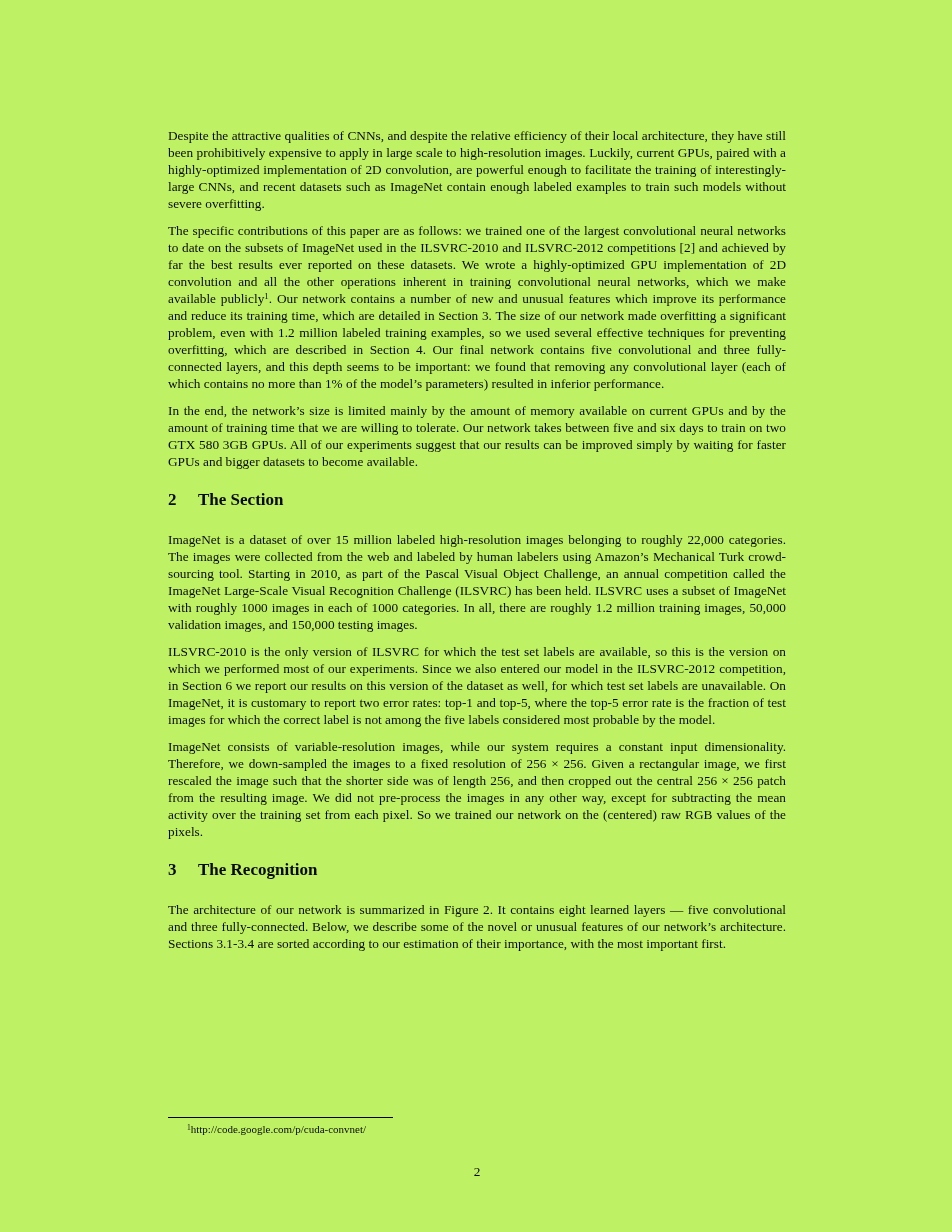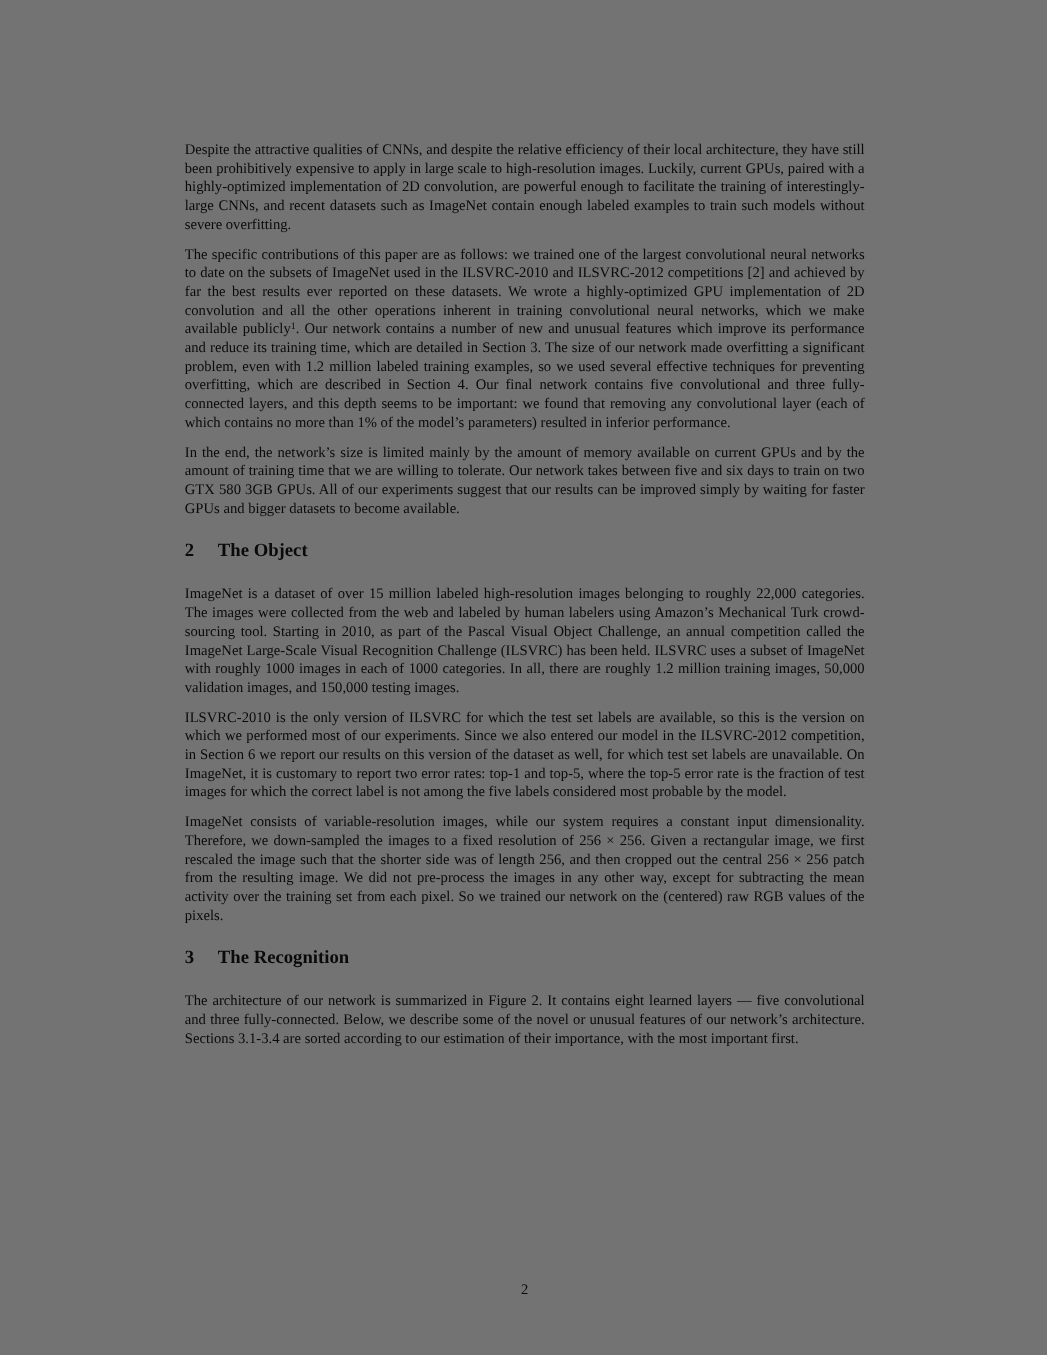--- a/index.html
+++ b/index.html
@@ -4,21 +4,21 @@
 <style>
   html, body {
     margin: 0;
     padding: 0;
     background: #ffffff;
   }
   .page {
     position: relative;
     width: 952px;
     height: 1232px;
-    background: #737373;
+    background: #bef264;
     color: #0a0a0a;
     font-family: "Liberation Serif", "DejaVu Serif", serif;
     overflow: hidden;
   }
   .content {
     position: absolute;
     left: 168px;
     top: 127px;
     width: 618px;
   }
@@ -81,30 +81,34 @@
 <div class="page">
 
   <div class="content">
 
     <p class="body-par">Despite the attractive qualities of CNNs, and despite the relative efficiency of their local architecture, they have still been prohibitively expensive to apply in large scale to high-resolution images. Luckily, current GPUs, paired with a highly-optimized implementation of 2D convolution, are powerful enough to facilitate the training of interestingly-large CNNs, and recent datasets such as ImageNet contain enough labeled examples to train such models without severe overfitting.</p>
 
     <p class="body-par"><span>The specific contributions of this paper are as follows: we trained one of the largest convolutional neural networks to date on the subsets of ImageNet used in the ILSVRC-2010 and ILSVRC-2012 competitions [2] and achieved by far the best results ever reported on these datasets. We wrote a highly-optimized GPU implementation of 2D convolution and all the other operations inherent in training convolutional neural networks, which we make available publicly</span><sup class="fref">1</sup><span>. Our network contains a number of new and unusual features which improve its performance and reduce its training time, which are detailed in Section 3. The size of our network made overfitting a significant problem, even with 1.2 million labeled training examples, so we used several effective techniques for preventing overfitting, which are described in Section 4. Our final network contains five convolutional and three fully-connected layers, and this depth seems to be important: we found that removing any convolutional layer (each of which contains no more than 1% of the model’s parameters) resulted in inferior performance.</span></p>
 
     <p class="body-par">In the end, the network’s size is limited mainly by the amount of memory available on current GPUs and by the amount of training time that we are willing to tolerate. Our network takes between five and six days to train on two GTX 580 3GB GPUs. All of our experiments suggest that our results can be improved simply by waiting for faster GPUs and bigger datasets to become available.</p>
 
-    <h2 class="section-heading"><span class="secnum">2</span><span>The Object</span></h2>
+    <h2 class="section-heading"><span class="secnum">2</span><span>The Section</span></h2>
 
     <p class="body-par">ImageNet is a dataset of over 15 million labeled high-resolution images belonging to roughly 22,000 categories. The images were collected from the web and labeled by human labelers using Amazon’s Mechanical Turk crowd-sourcing tool. Starting in 2010, as part of the Pascal Visual Object Challenge, an annual competition called the ImageNet Large-Scale Visual Recognition Challenge (ILSVRC) has been held. ILSVRC uses a subset of ImageNet with roughly 1000 images in each of 1000 categories. In all, there are roughly 1.2 million training images, 50,000 validation images, and 150,000 testing images.</p>
 
     <p class="body-par">ILSVRC-2010 is the only version of ILSVRC for which the test set labels are available, so this is the version on which we performed most of our experiments. Since we also entered our model in the ILSVRC-2012 competition, in Section 6 we report our results on this version of the dataset as well, for which test set labels are unavailable. On ImageNet, it is customary to report two error rates: top-1 and top-5, where the top-5 error rate is the fraction of test images for which the correct label is not among the five labels considered most probable by the model.</p>
 
     <p class="body-par">ImageNet consists of variable-resolution images, while our system requires a constant input dimensionality. Therefore, we down-sampled the images to a fixed resolution of 256 × 256. Given a rectangular image, we first rescaled the image such that the shorter side was of length 256, and then cropped out the central 256 × 256 patch from the resulting image. We did not pre-process the images in any other way, except for subtracting the mean activity over the training set from each pixel. So we trained our network on the (centered) raw RGB values of the pixels.</p>
 
     <h2 class="section-heading"><span class="secnum">3</span><span>The Recognition</span></h2>
 
     <p class="body-par">The architecture of our network is summarized in Figure 2. It contains eight learned layers — five convolutional and three fully-connected. Below, we describe some of the novel or unusual features of our network’s architecture. Sections 3.1-3.4 are sorted according to our estimation of their importance, with the most important first.</p>
 
   </div>
 
+  <div class="footnote-area">
+    <div class="fn-rule"></div>
+    <div class="fn-text"><sup class="fnmark">1</sup><span>http://code.google.com/p/cuda-convnet/</span></div>
+  </div>
 
   <div class="page-num">2</div>
 
 </div>
 
 </body></html>

